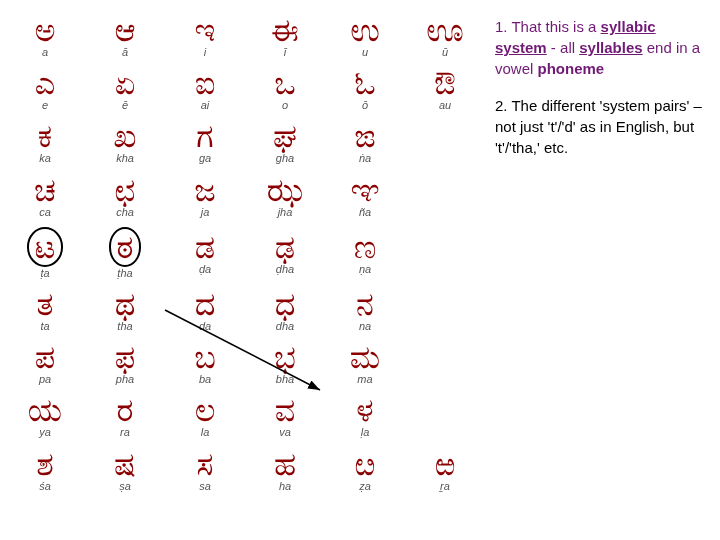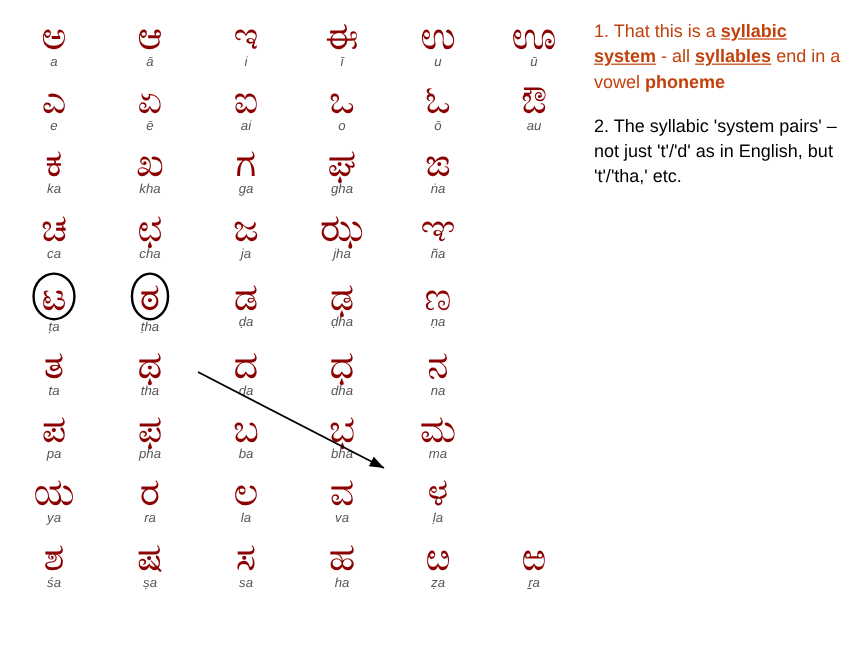--- a/index.html
+++ b/index.html
@@ -30,21 +30,21 @@
       flex-direction: column;
     }
     .note-title {
       font-size: 20px;
       font-weight: bold;
       margin-bottom: 6px;
       color: #000;
     }
     .note-text {
       font-size: 15px;
-      color: #c2410c;
+      color: #701a75;
       line-height: 1.4;
       margin-bottom: 16px;
     }
     .note-text .bold { font-weight: bold; }
     .note-text .underline { text-decoration: underline; }
     .note-text .bold-underline { font-weight: bold; text-decoration: underline; }
     .note-text2 {
       font-size: 15px;
       color: #000;
       line-height: 1.4;
@@ -427,16 +427,16 @@
         </marker>
       </defs>
     </svg>
   </div>
   <div class="right-section">
     <div class="note-title"></div>
     <div class="note-text">
       <span>1. That this is a </span><span class="bold underline">syllabic system</span><span> - all </span><span class="bold-underline">syllables</span><span> end in a vowel </span><span class="bold">phoneme</span>
     </div>
     <div class="note-text2">
-      <span class="bold">2.</span><span> The syllabic '</span><span class="bold-underline">system pairs</span><span>' – not just 't'/'d' as in English, but 't'/'tha,' etc.</span>
+      <span class="bold">2.</span><span> The different '</span><span class="bold-underline">system pairs</span><span>' – not just 't'/'d' as in English, but 't'/'tha,' etc.</span>
     </div>
   </div>
 </div>
 
 </body></html>

